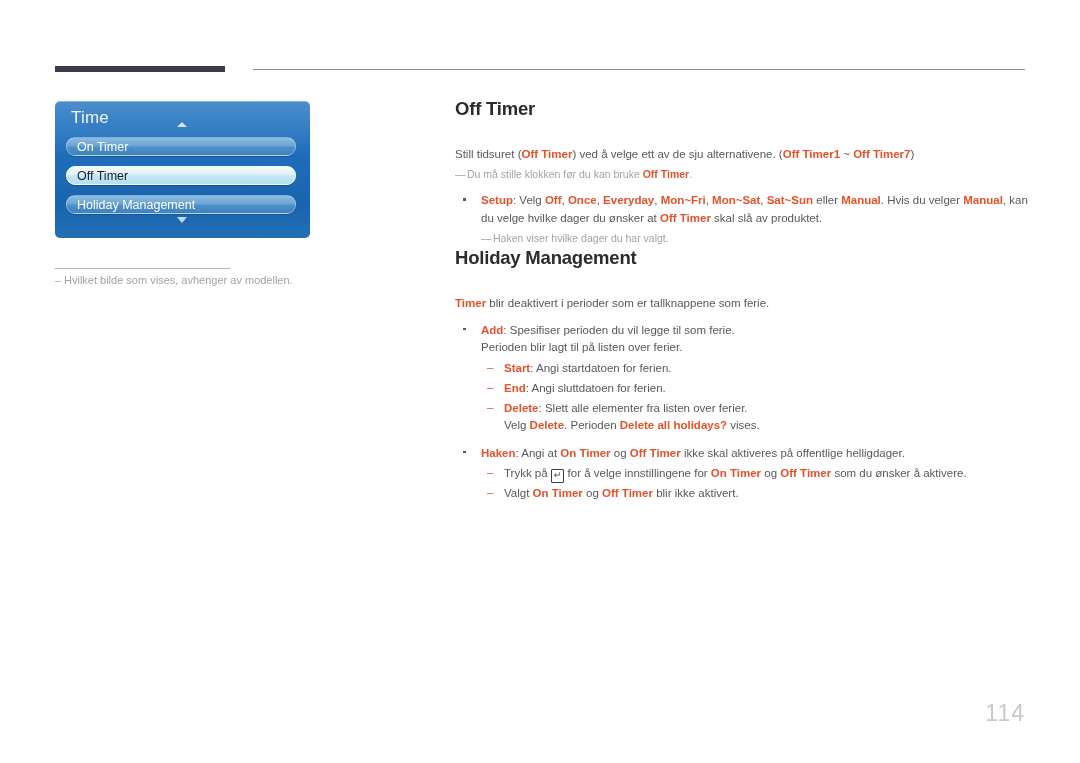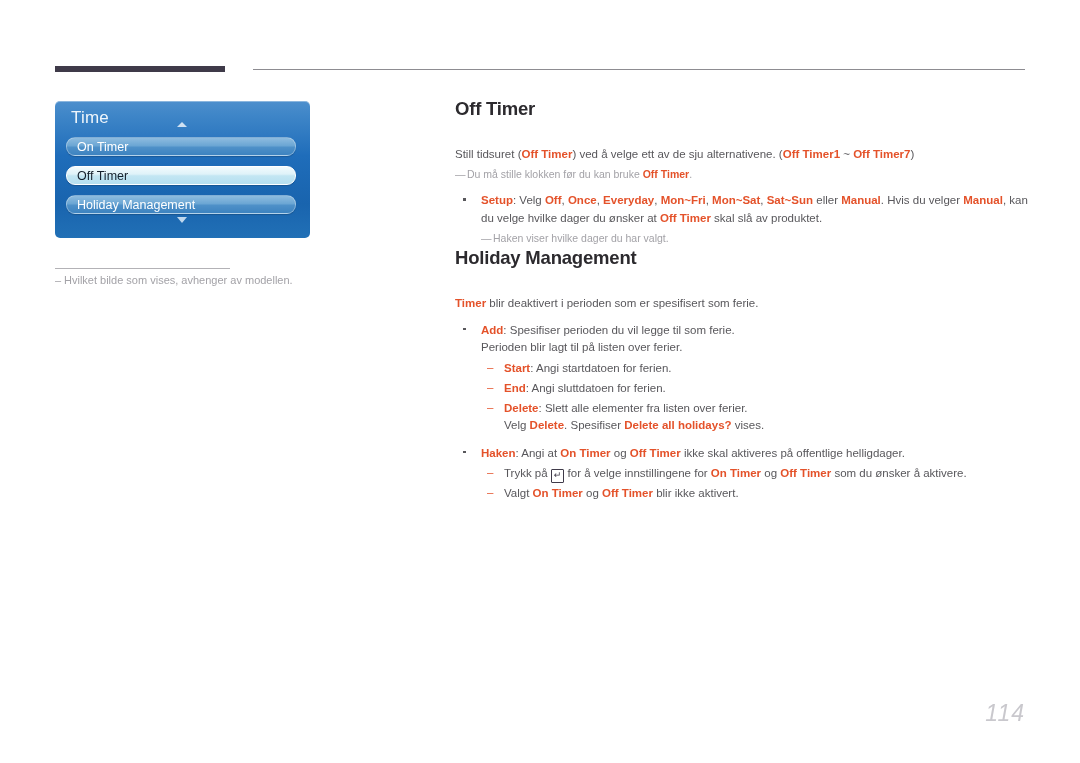--- a/index.html
+++ b/index.html
@@ -215,21 +215,20 @@
   }
 
   
   .pageno {
     position: absolute;
     right: 55px;
     top: 700px;
     font-size: 23px;
     color: #c9c8cd;
     letter-spacing: 1px;
-    font-style: italic;
   }
 </style>
 </head>
 <body>
 
 <div class="hdr-bar"></div>
 <div class="hdr-line"></div>
 
 <div class="osd-panel">
   <div class="osd-title">Time</div>
@@ -258,41 +257,41 @@
   <ul class="bl">
     <li>
       <span class="bullet"></span>
       <span class="b">Setup</span><span>: Velg </span><span class="b">Off</span><span>, </span><span class="b">Once</span><span>, </span><span class="b">Everyday</span><span>, </span><span class="b">Mon~Fri</span><span>, </span><span class="b">Mon~Sat</span><span>, </span><span class="b">Sat~Sun</span><span> eller </span><span class="b">Manual</span><span>. Hvis du velger </span><span class="b">Manual</span><span>, kan du velge hvilke dager du ønsker at </span><span class="b">Off Timer</span><span> skal slå av produktet.</span>
       <p class="note"><span class="dash">—</span><span>Haken viser hvilke dager du har valgt.</span></p>
     </li>
   </ul>
 
   <h1 class="sec sec-2">Holiday Management</h1>
 
-  <p class="lead"><span class="b">Timer</span><span> blir deaktivert i perioden som er spesifisert som ferie.</span></p>
+  <p class="lead"><span class="b">Timer</span><span> blir deaktivert i perioder som er tallknappene som ferie.</span></p>
 
   <ul class="bl">
     <li>
       <span class="bullet"></span>
       <span class="b">Add</span><span>: Spesifiser perioden du vil legge til som ferie.</span>
       <span class="sub">Perioden blir lagt til på listen over ferier.</span>
 
       <ul class="dl">
         <li>
           <span class="dash">–</span>
           <span class="b">Start</span><span>: Angi startdatoen for ferien.</span>
         </li>
         <li>
           <span class="dash">–</span>
           <span class="b">End</span><span>: Angi sluttdatoen for ferien.</span>
         </li>
         <li>
           <span class="dash">–</span>
           <span class="b">Delete</span><span>: Slett alle elementer fra listen over ferier.</span>
-          <span class="sub"><span>Velg </span><span class="b">Delete</span><span>. Spesifiser </span><span class="b">Delete all holidays?</span><span> vises.</span></span>
+          <span class="sub"><span>Velg </span><span class="b">Delete</span><span>. Perioden </span><span class="b">Delete all holidays?</span><span> vises.</span></span>
         </li>
       </ul>
     </li>
 
     <li>
       <span class="bullet"></span>
       <span class="b">Haken</span><span>: Angi at </span><span class="b">On Timer</span><span> og </span><span class="b">Off Timer</span><span> ikke skal aktiveres på offentlige helligdager.</span>
 
       <ul class="dl">
         <li>

